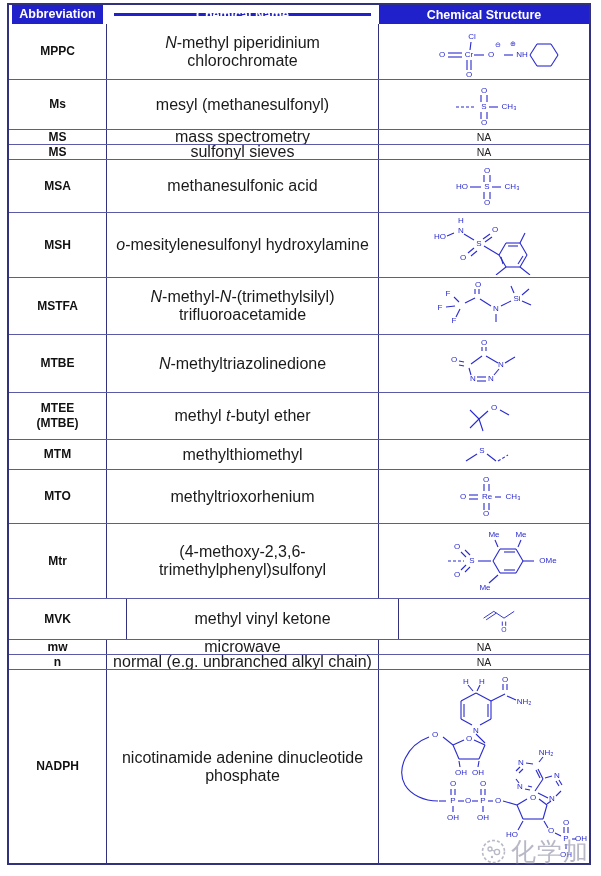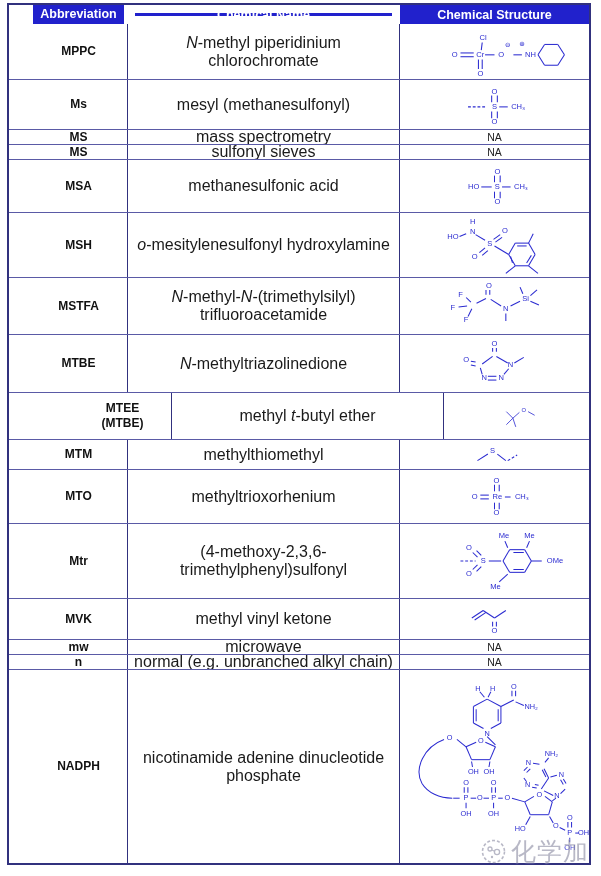--- a/index.html
+++ b/index.html
@@ -4,21 +4,21 @@
 <style>
   html,body{margin:0;padding:0;background:#ffffff;}
   .page{position:relative;width:601px;height:876px;background:#ffffff;
         font-family:"Liberation Sans",sans-serif;overflow:hidden;}
   .tbl{position:absolute;left:7px;top:3px;width:584px;
        border:2px solid #31317e;box-sizing:border-box;background:#fff;}
   .row{display:flex;border-top:1.5px solid #5a5aa6;box-sizing:border-box;}
   .row:first-child{border-top:none;}
   .cell{box-sizing:border-box;display:flex;align-items:center;justify-content:center;
         text-align:center;overflow:hidden;}
-  .abbr{width:97px;font-weight:bold;font-size:12px;color:#111;white-space:pre-line;line-height:1.25;margin-left:21px;}
+  .abbr{width:97px;font-weight:bold;font-size:12px;color:#111;white-space:pre-line;line-height:1.25;}
   .name{width:273px;border-left:1.5px solid #31317e;border-right:1.5px solid #31317e;
         font-size:16px;color:#1a1a1a;padding:0 6px;}
   .struct{flex:1;font-size:10.5px;color:#222;}
   .hdr .cell{font-weight:bold;font-size:12.5px;}
   .hdr .abbr,.hdr .name,.hdr .struct{border-left:none;border-right:none;}
   .hdr{height:19px;}
   .hdr .abbr{padding:0 3px;}
   .hdr .name{padding:8px 4px;border-color:#fff;border-left:4px solid #fff;border-right:4px solid #fff;}
   .hpill{background:var(--hdrbg);color:var(--hdrfg);width:100%;height:100%;
          display:flex;align-items:center;justify-content:center;}
@@ -225,21 +225,21 @@
               <line x1="121" y1="26" x2="131" y2="20" stroke="#2a2ad0" stroke-width="1.1"></line>
               <text x="100" y="6" fill="#2a2ad0" font-size="8" text-anchor="middle" dominant-baseline="middle">O</text>
               <text x="70" y="23" fill="#2a2ad0" font-size="8" text-anchor="middle" dominant-baseline="middle">O</text>
               <text x="117" y="28" fill="#2a2ad0" font-size="8" text-anchor="middle" dominant-baseline="middle">N</text>
               <text x="107" y="42" fill="#2a2ad0" font-size="8" text-anchor="middle" dominant-baseline="middle">N</text>
               <text x="89" y="42" fill="#2a2ad0" font-size="8" text-anchor="middle" dominant-baseline="middle">N</text>
             </svg>
           </div>
   </div>
 
-  <div class="row" style="height: 47px; padding-left: 44px;">
+  <div class="row" style="height: 47px;">
     <div class="cell abbr"><span>MTEE
 (MTBE)</span></div>
     <div class="cell name">
             <span>methyl <em>t</em>-butyl ether</span>
           </div>
     <div class="cell struct">
             <svg width="200" height="42" viewBox="0 0 200 42">
               <line x1="95" y1="24" x2="86" y2="15" stroke="#2a2ad0" stroke-width="1.1"></line>
               <line x1="95" y1="24" x2="86" y2="33" stroke="#2a2ad0" stroke-width="1.1"></line>
               <line x1="95" y1="24" x2="99" y2="36" stroke="#2a2ad0" stroke-width="1.1"></line>
@@ -317,21 +317,21 @@
               <text x="137" y="9" fill="#2a2ad0" font-size="8" text-anchor="middle" dominant-baseline="middle">Me</text>
               <text x="164" y="35" fill="#2a2ad0" font-size="8" text-anchor="middle" dominant-baseline="middle">OMe</text>
               <text x="101" y="62" fill="#2a2ad0" font-size="8" text-anchor="middle" dominant-baseline="middle">Me</text>
               <text x="88" y="35" fill="#2a2ad0" font-size="8" text-anchor="middle" dominant-baseline="middle">S</text>
               <text x="73" y="21" fill="#2a2ad0" font-size="8" text-anchor="middle" dominant-baseline="middle">O</text>
               <text x="73" y="49" fill="#2a2ad0" font-size="8" text-anchor="middle" dominant-baseline="middle">O</text>
             </svg>
           </div>
   </div>
 
-  <div class="row" style="height: 41px;">
+  <div class="row" style="height: 41px; gap: 20px;">
     <div class="cell abbr"><span>MVK</span></div>
     <div class="cell name">
             <span>methyl vinyl ketone</span>
           </div>
     <div class="cell struct">
             <svg width="200" height="38" viewBox="0 0 200 38">
               <line x1="76" y1="18" x2="88" y2="10" stroke="#2a2ad0" stroke-width="1.1"></line>
               <line x1="79" y1="20" x2="91" y2="12" stroke="#2a2ad0" stroke-width="1.1"></line>
               <line x1="88" y1="10" x2="100" y2="18" stroke="#2a2ad0" stroke-width="1.1"></line>
               <line x1="100" y1="18" x2="112" y2="10" stroke="#2a2ad0" stroke-width="1.1"></line>

